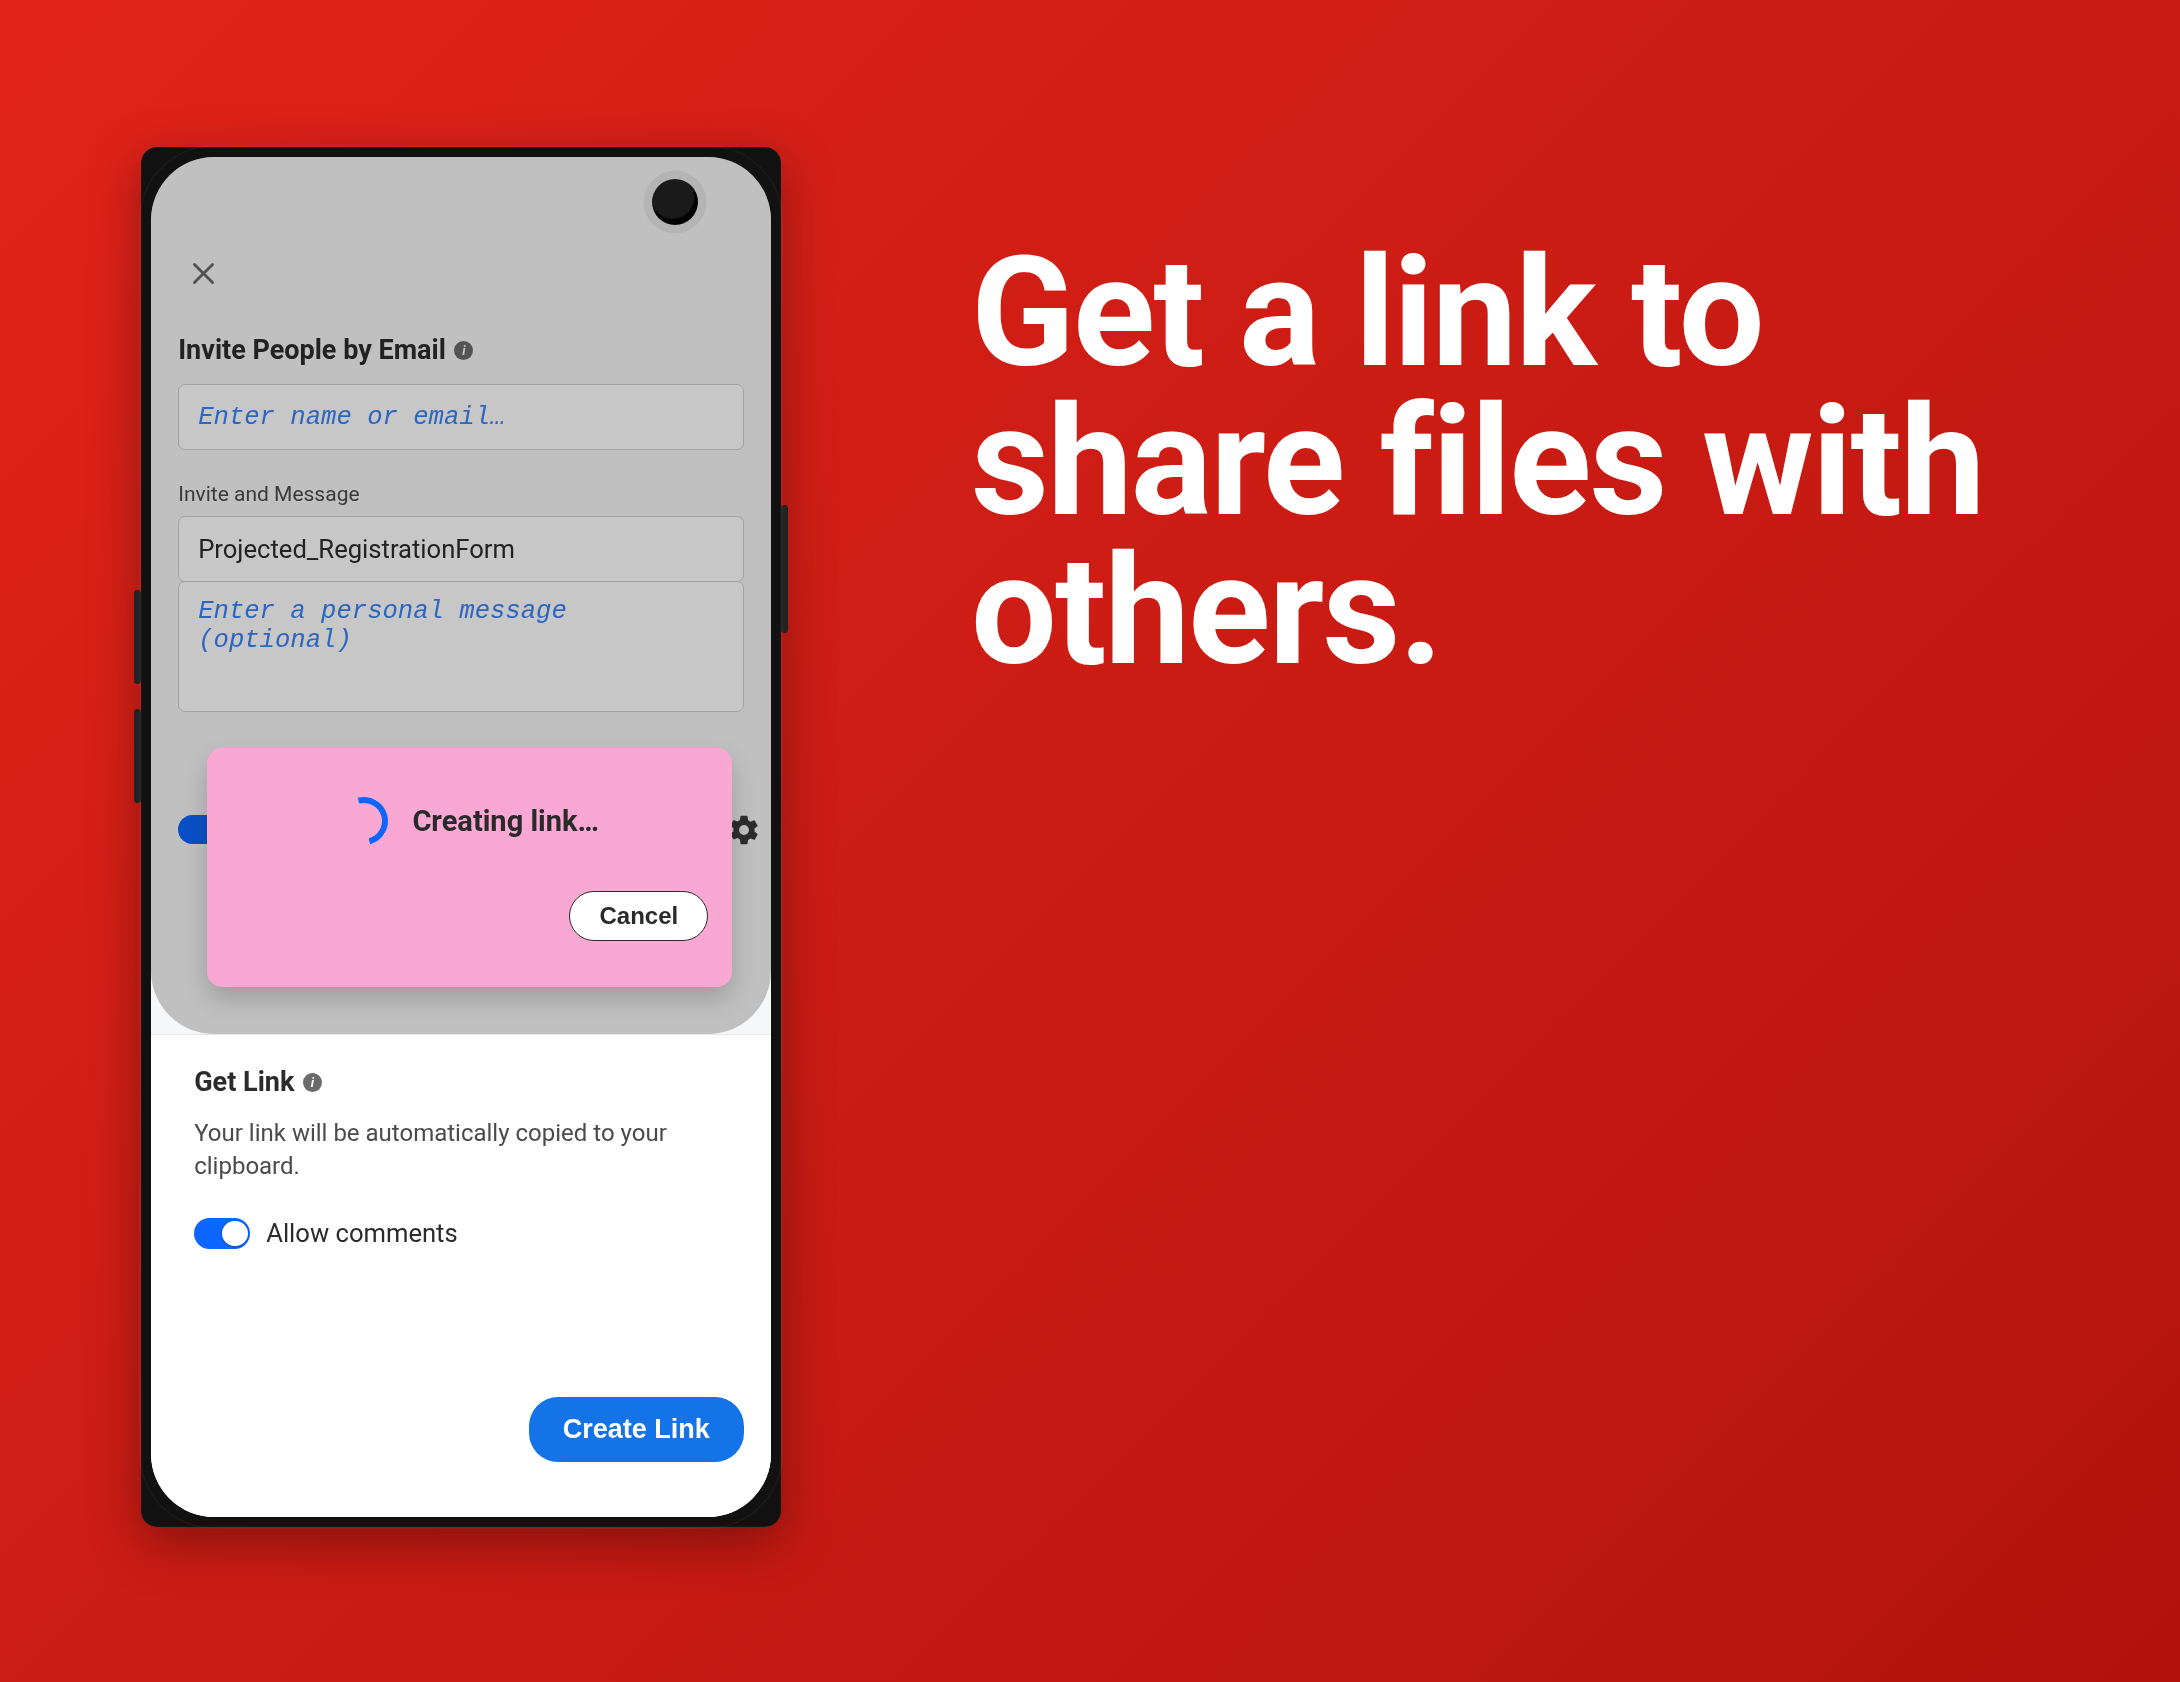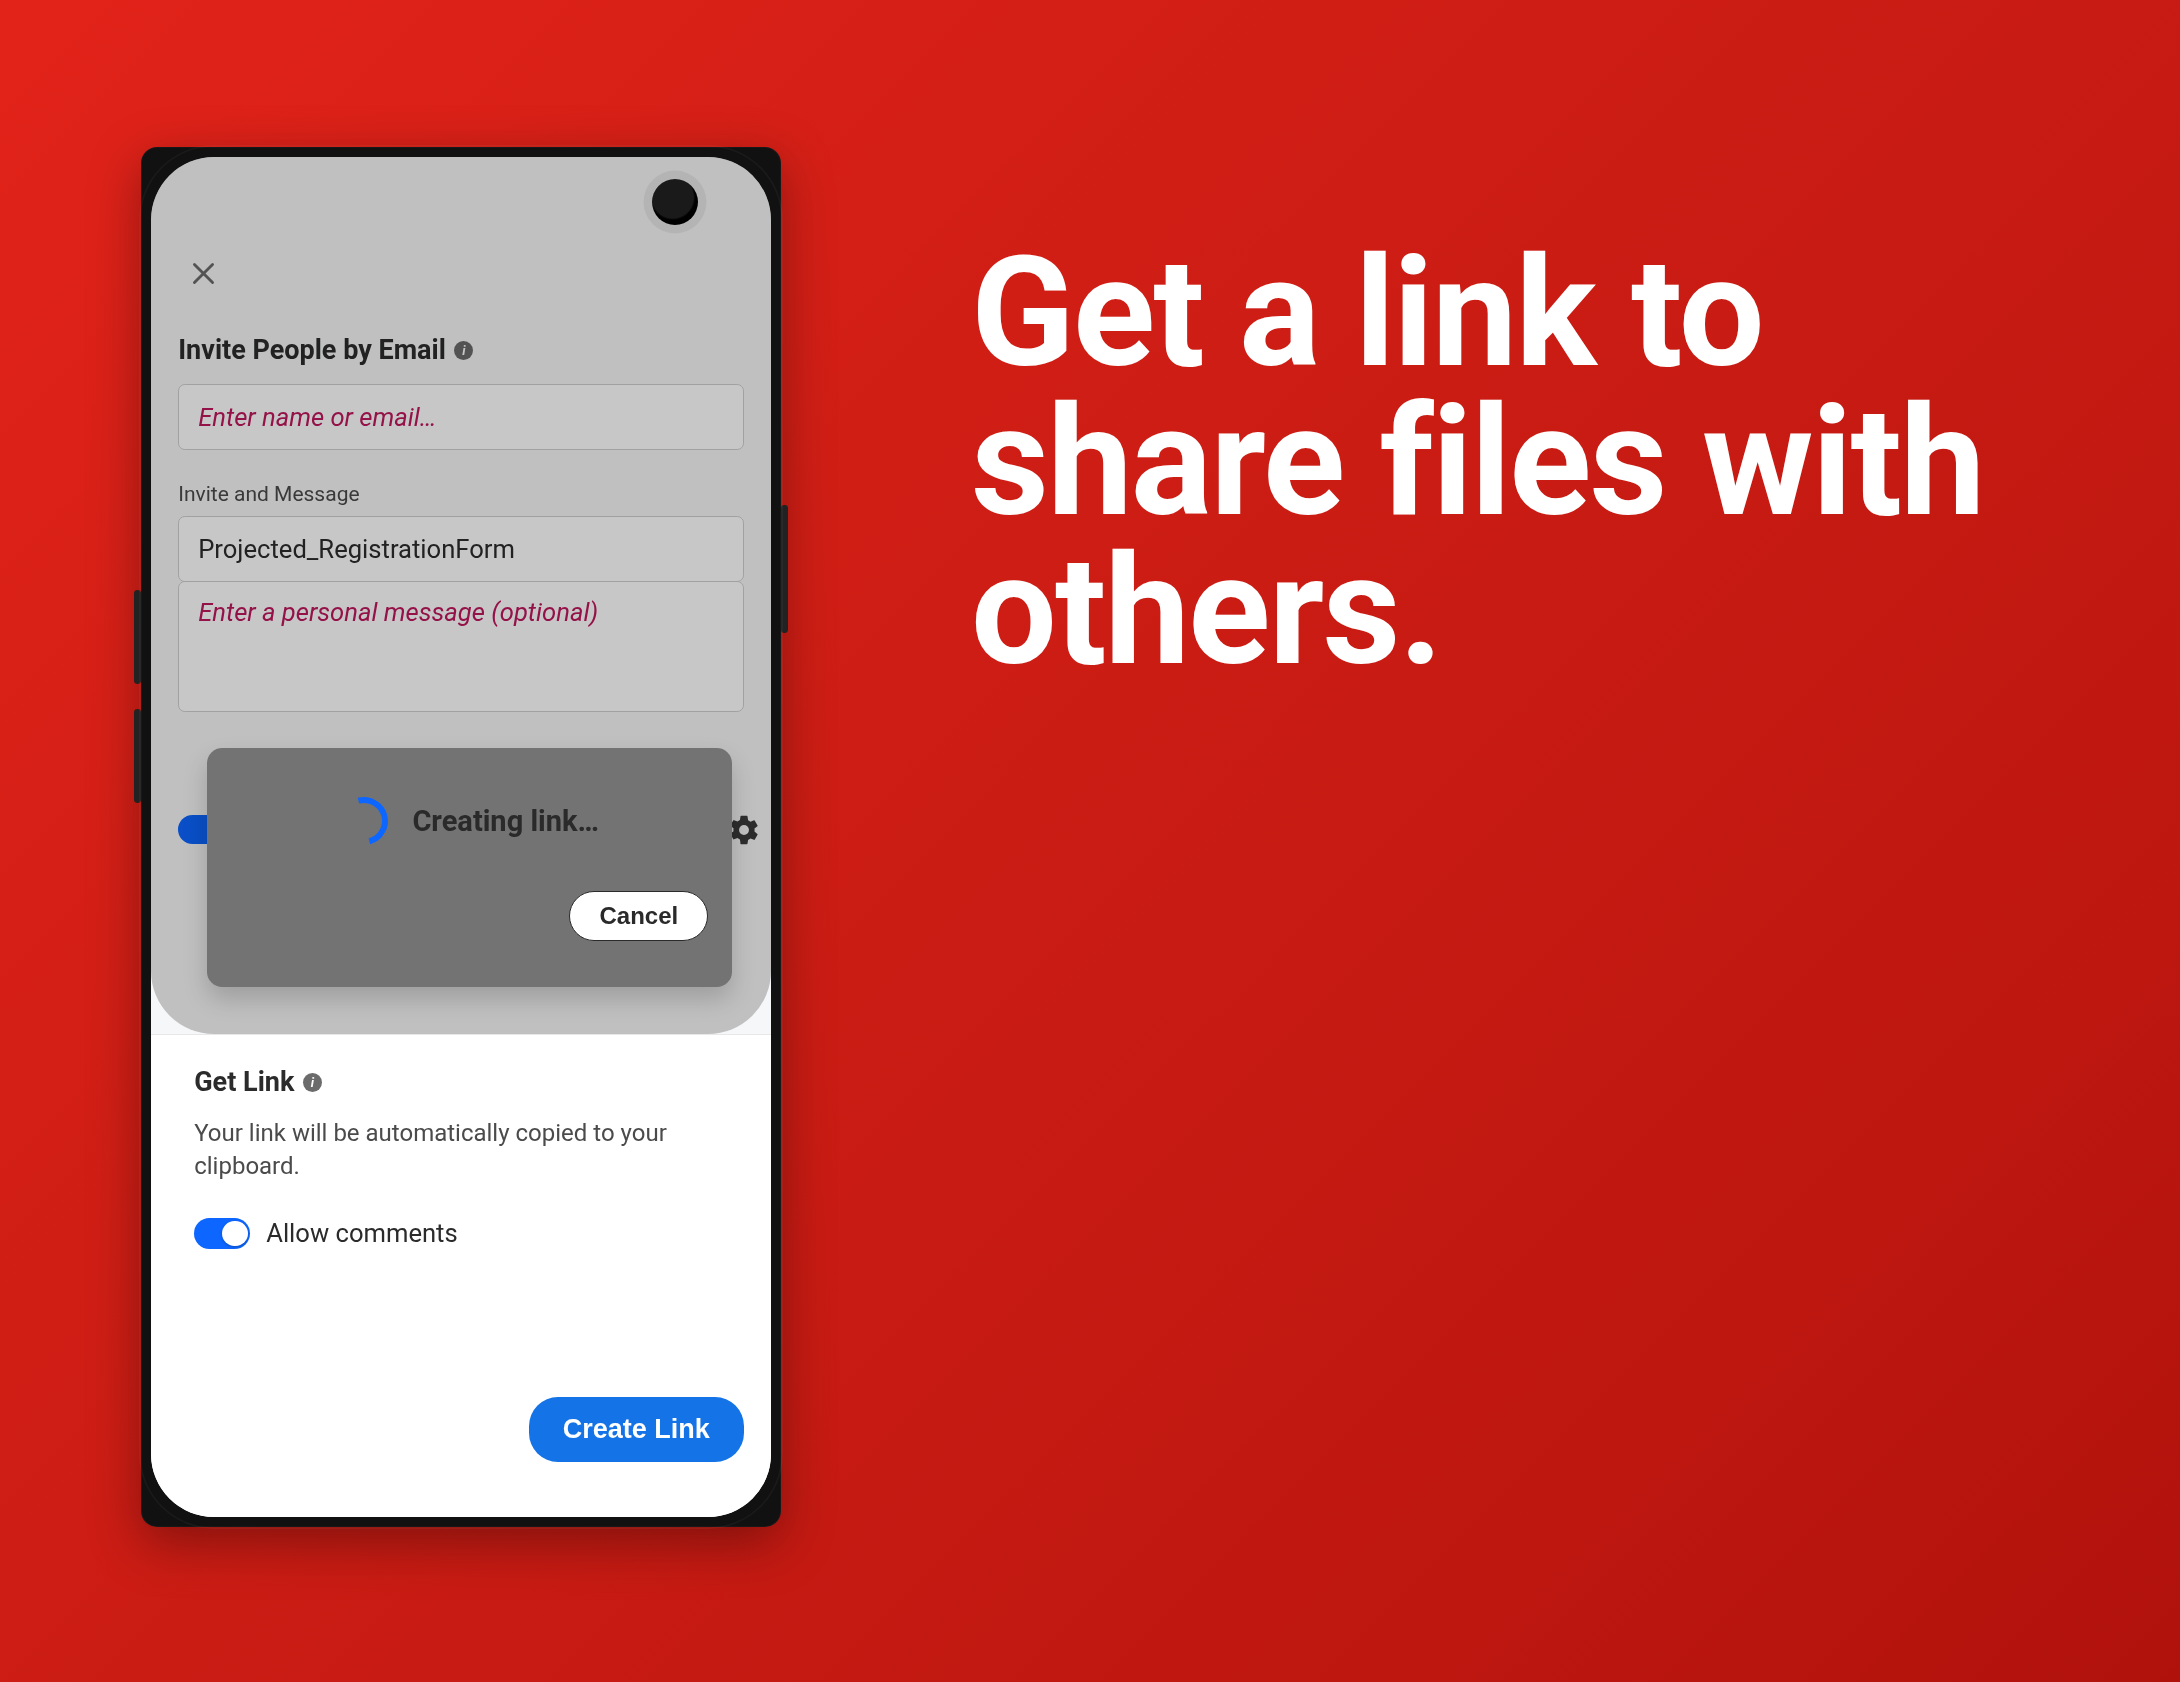--- a/index.html
+++ b/index.html
@@ -77,35 +77,35 @@
       display:flex; align-items:center; gap:8.5px;
     }
     .info-dot{ width:19px; height:19px; border-radius:50%; background:#6b6b6b; color:#fff; font-size:12.8px; display:inline-flex; align-items:center; justify-content:center; font-weight:700; font-style:italic; }
 
     .field{
       position:absolute; left:27px; right:27px;
       border:0.9px solid #cfcfcf; border-radius:6.8px;
       background:#fff; color:#6b6b6b; font-size:25.6px;
       display:flex; align-items:center; padding:0 19px;
     }
-    .field.placeholder{ font-style:italic; color:#be185d; }
+    .field.placeholder{ font-style:italic; color:#3b82f6;font-family:Liberation Mono, monospace; }
     .field.value{ color:#2c2c2c; }
 
     .email-field{ top:227px; height:66px; }
     .sublabel{ position:absolute; left:27px; top:325px; font-size:21px; color:#4b4b4b; }
     .subject-field{ top:359px; height:66px; }
     .message-field{ top:424px; height:131px; align-items:flex-start; padding-top:15.3px; }
 
     .gear{ position:absolute; left:576px; top:656px; width:34px; height:34px; color:#3a3a3a; z-index:5; }
     .blue-strip{ position:absolute; left:27px; top:658px; width:34px; height:29px; background:#0d66ff; border-radius:14.5px 0 0 14.5px; z-index:5; }
 
     
     .modal{
       position:absolute; left:56px; top:591px; width:525px; height:239px;
-      background:#737373; border-radius:15.3px; box-shadow:0 12px 24px rgba(0,0,0,.18);
+      background:#f9a8d4; border-radius:15.3px; box-shadow:0 12px 24px rgba(0,0,0,.18);
       z-index:30; display:flex; flex-direction:column; justify-content:center; padding:22px 24px 19px;
     }
     .modal-row{ display:flex; align-items:center; gap:24px; justify-content:center; }
     .spinner{ width:48px; height:48px; border-radius:50%; border:6.8px solid transparent; border-top-color:#0d66ff; border-right-color:#0d66ff; transform:rotate(30deg); }
     .modal-text{ font-size:29px; font-weight:700; color:#2a2a2a; }
     .modal-actions{ display:flex; justify-content:flex-end; margin-top:32px; }
     .cancel-btn{
       border:1.7px solid #2a2a2a; background:#fff; color:#2a2a2a; font-weight:700;
       padding:10.2px 29px; border-radius:25.6px; font-size:24px;margin-top:14px;
     }

